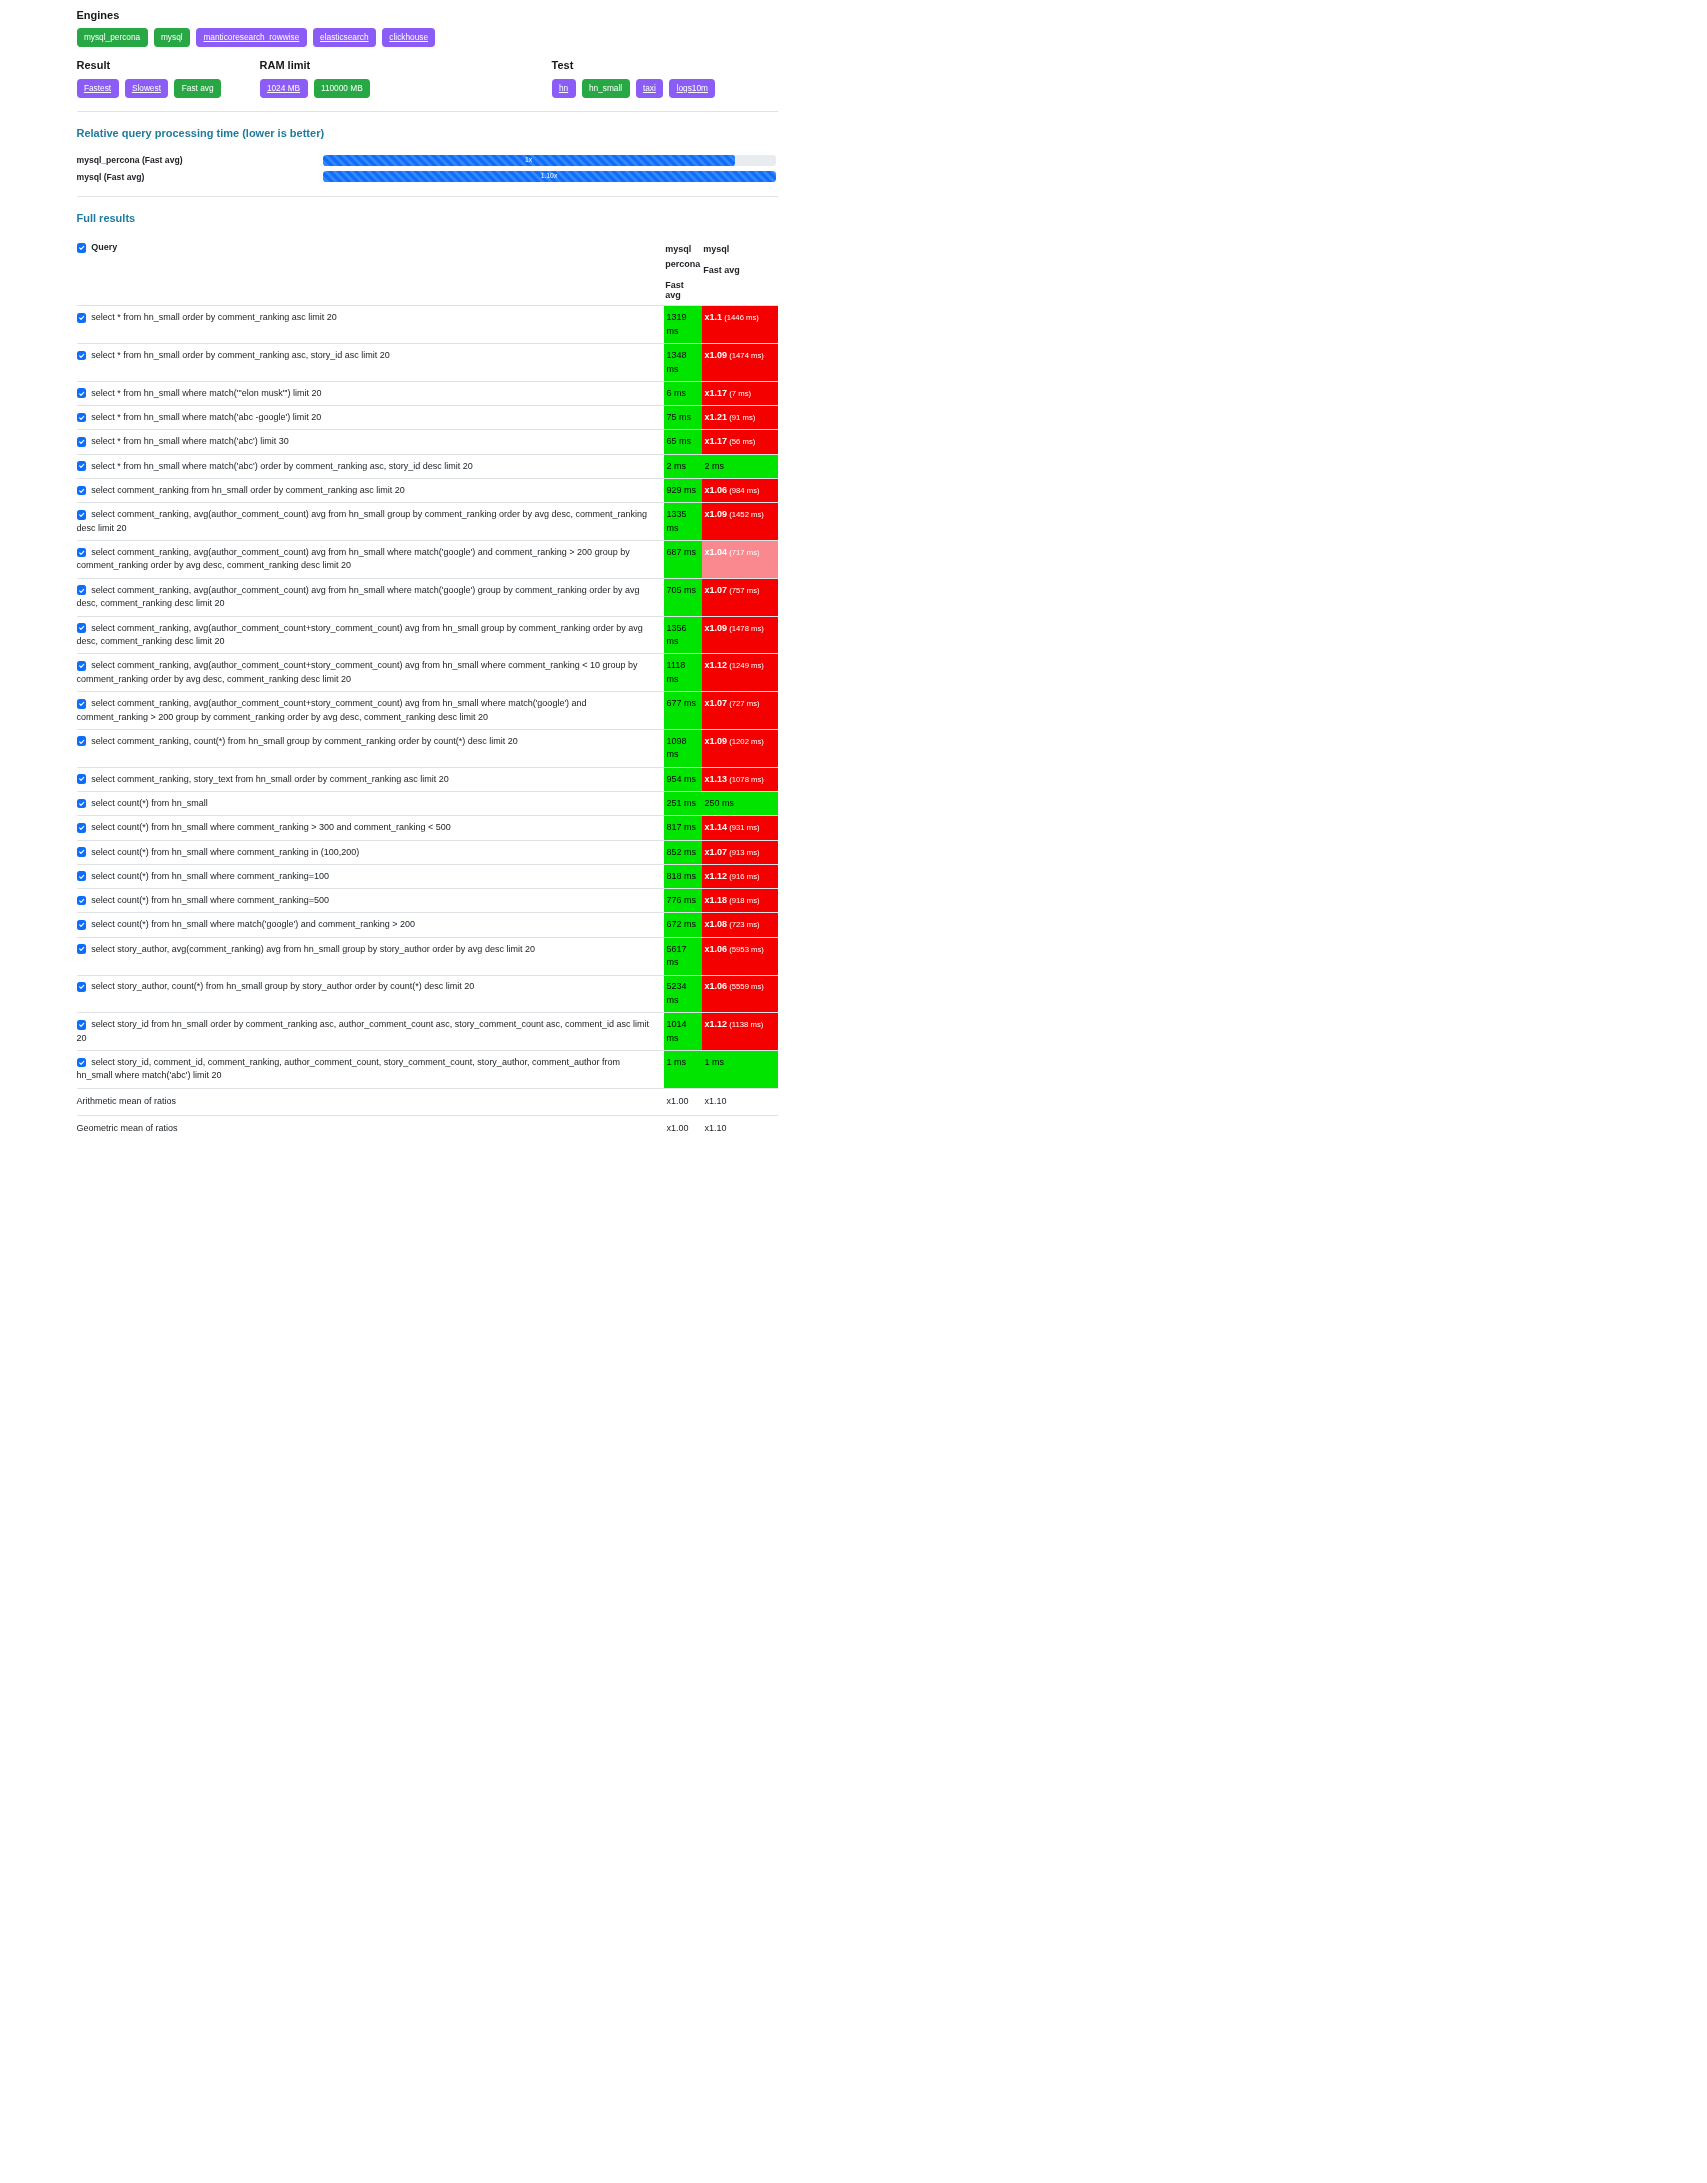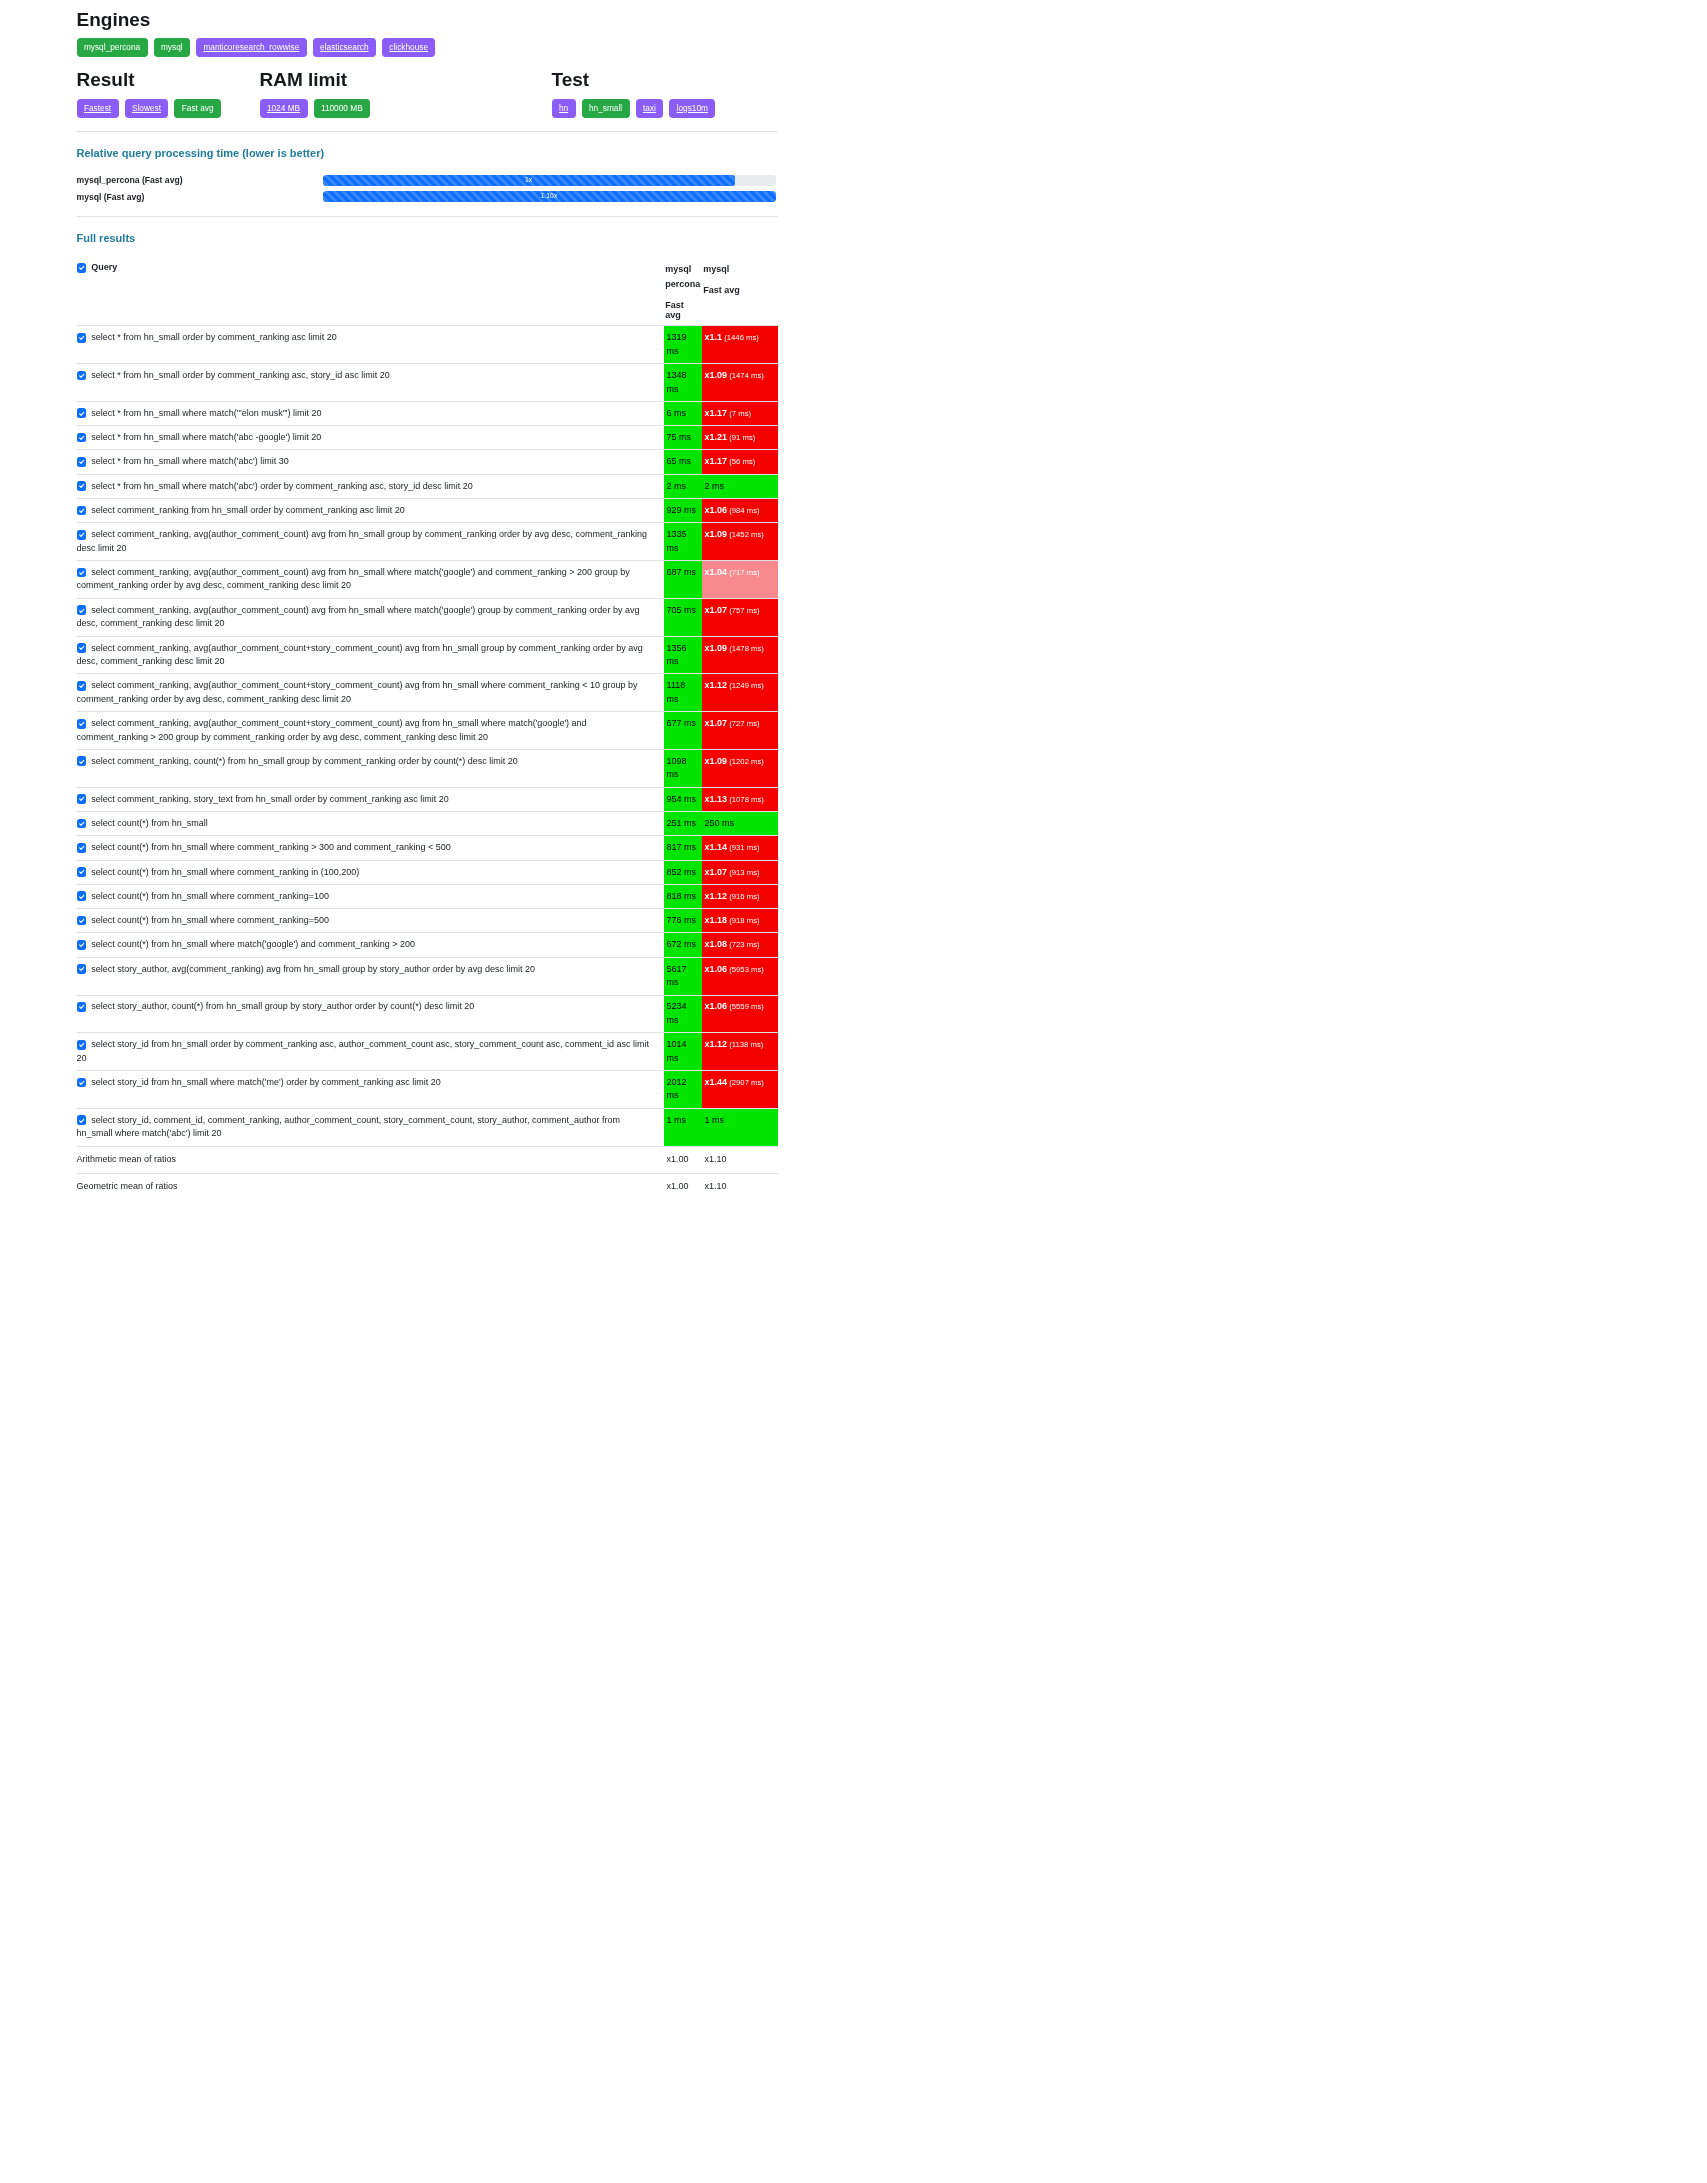--- a/index.html
+++ b/index.html
@@ -5,21 +5,21 @@
   * { box-sizing: border-box; margin: 0; padding: 0; }
   html, body { background: #ffffff; }
   body {
     width: 854px;
     min-height: 1092px;
     font-family: "Liberation Sans", "DejaVu Sans", sans-serif;
     color: #212529;
   }
   .container { width: 701px; margin: 0 auto; padding-top: 6.2px; }
 
-  h2.group-title { font-size: 19px; font-weight: 700; color: #16181b; margin: 2.5px 0 7.4px 0; }
+  h2.group-title { font-size: 11px; font-weight: 700; color: #16181b; margin: 2.5px 0 7.4px 0; }
   .btn-row { display: flex; flex-wrap: wrap; gap: 6px; }
   .btn {
     display: inline-block;
     border: none;
     border-radius: 3.7px;
     padding: 4.9px 7.4px;
     font-family: inherit;
     font-size: 8.3px;
     line-height: 1.1;
     color: #fff;
@@ -397,29 +397,20 @@
               </svg>
             </span><span>select story_id from hn_small order by comment_ranking asc, author_comment_count asc, story_comment_count asc, comment_id asc limit 20</span></td>
           <td class="val bg-green">1014 ms</td>
           <td class="val bg-red"><span class="ratio">x1.12</span><span class="note"> (1138 ms)</span></td>
         </tr>
         <tr>
           <td class="q"><span class="checkbox">
               <svg width="7.4" height="7.4" viewBox="0 0 16 16">
                 <path d="M3.5 8.5l3 3L12.5 5" stroke="#fff" stroke-width="2.4" fill="none" stroke-linecap="round" stroke-linejoin="round"></path>
               </svg>
-            </span><span>select story_id from hn_small where match('me') order by comment_ranking asc limit 20</span></td>
-          <td class="val bg-green">2012 ms</td>
-          <td class="val bg-red"><span class="ratio">x1.44</span><span class="note"> (2907 ms)</span></td>
-        </tr>
-        <tr>
-          <td class="q"><span class="checkbox">
-              <svg width="7.4" height="7.4" viewBox="0 0 16 16">
-                <path d="M3.5 8.5l3 3L12.5 5" stroke="#fff" stroke-width="2.4" fill="none" stroke-linecap="round" stroke-linejoin="round"></path>
-              </svg>
             </span><span>select story_id, comment_id, comment_ranking, author_comment_count, story_comment_count, story_author, comment_author from hn_small where match('abc') limit 20</span></td>
           <td class="val bg-green">1 ms</td>
           <td class="val bg-green">1 ms</td>
         </tr>
         <tr class="mean">
           <td class="q">Arithmetic mean of ratios</td>
           <td>x1.00</td>
           <td>x1.10</td>
         </tr>
         <tr class="mean">

